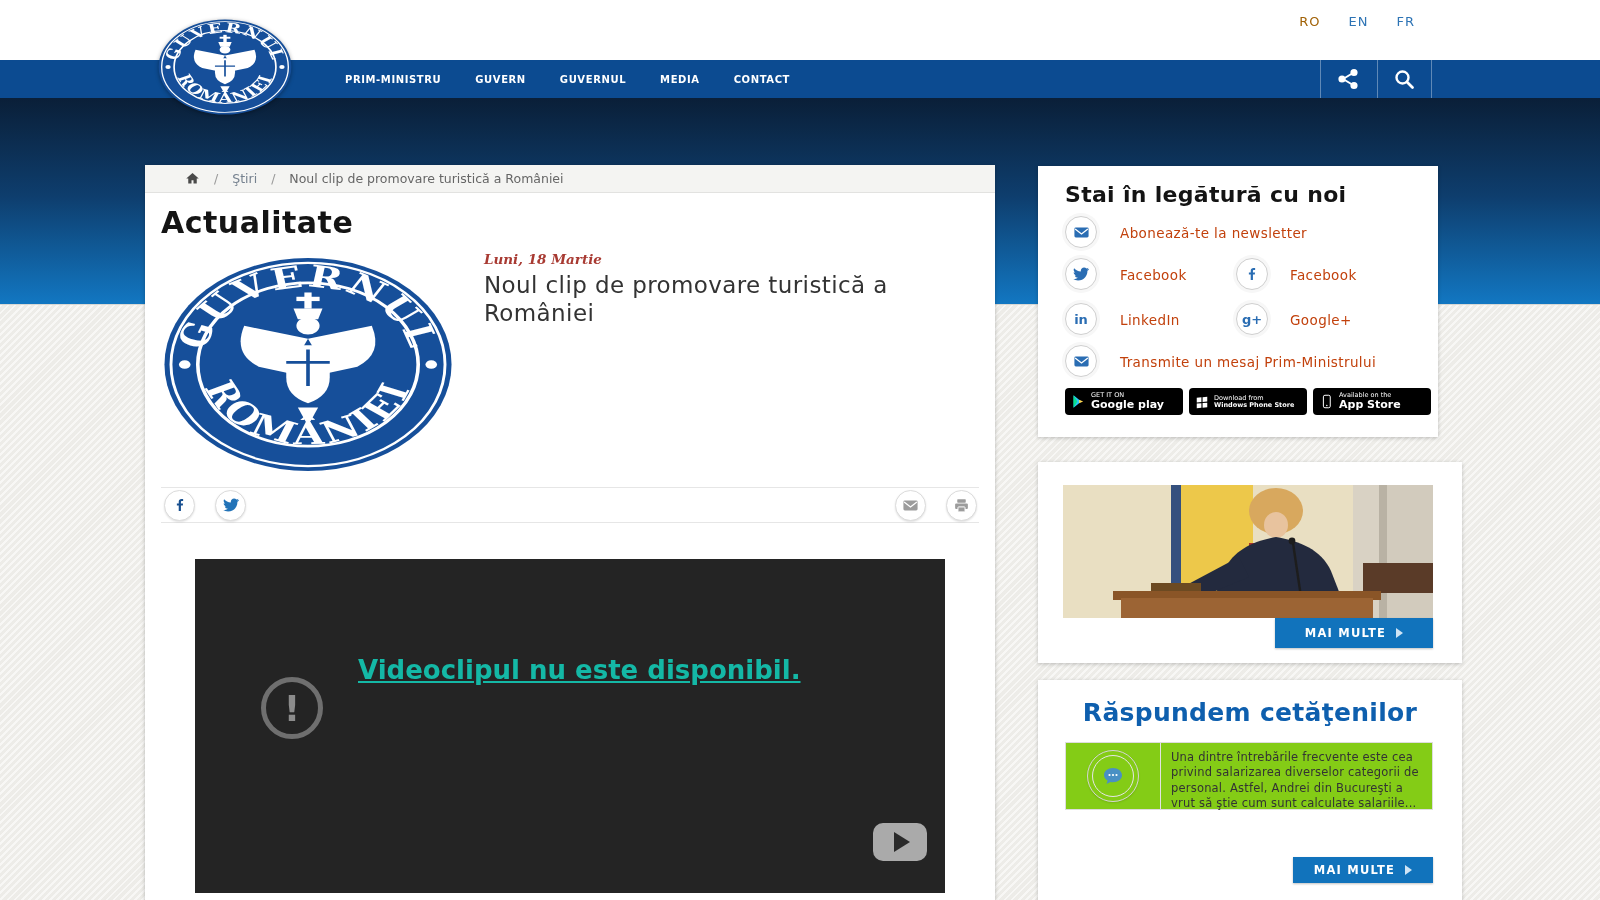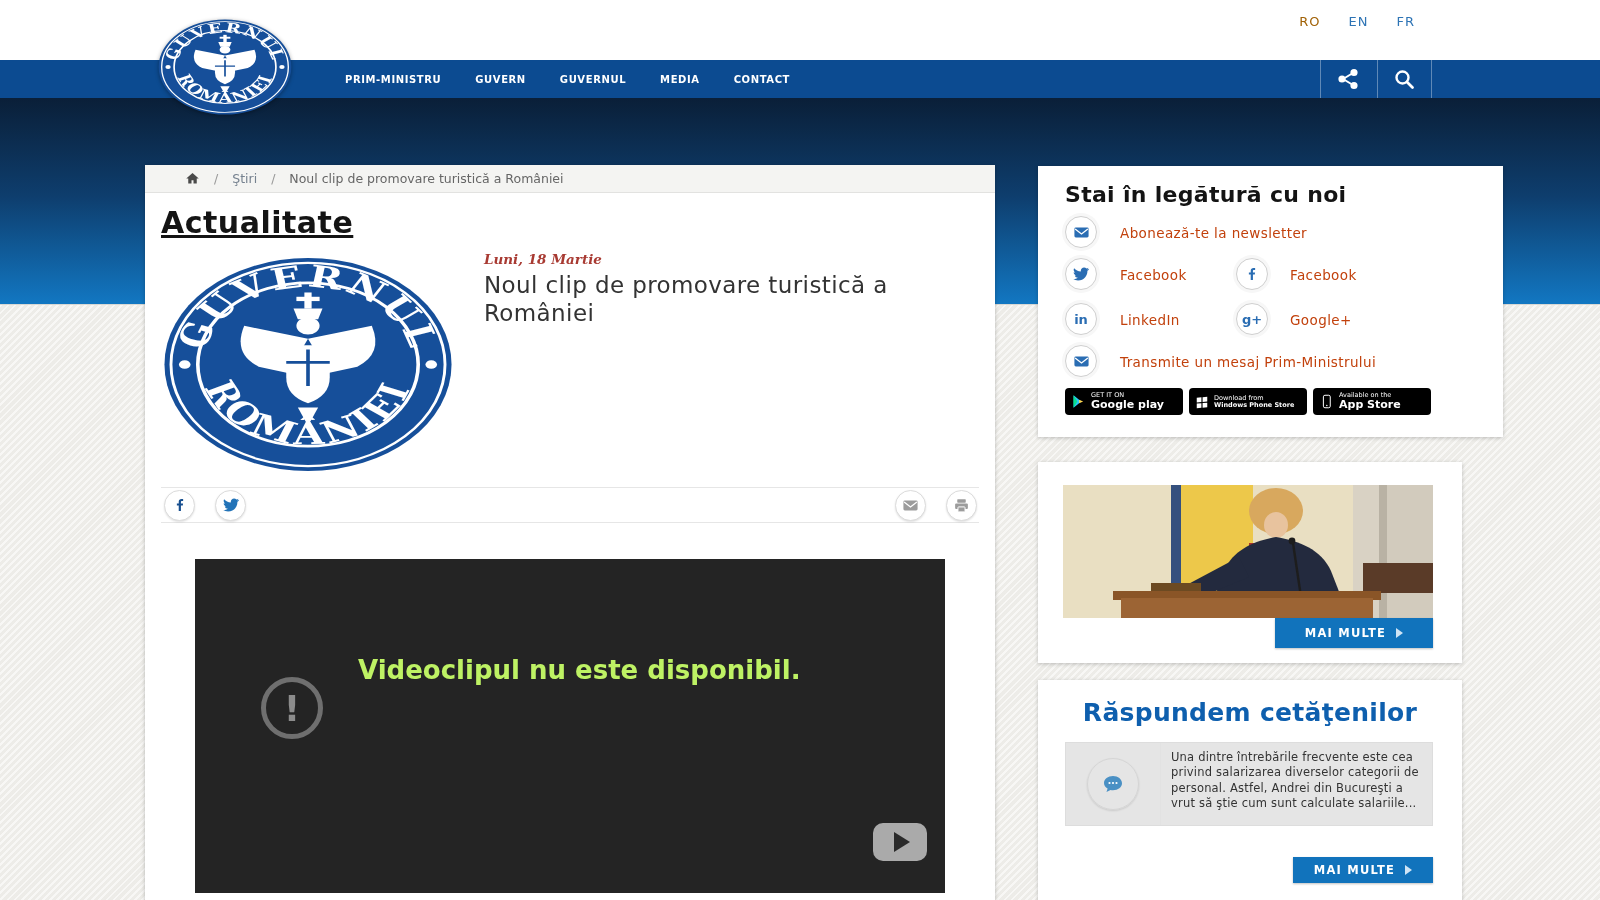--- a/index.html
+++ b/index.html
@@ -39,47 +39,47 @@
 
   
   .content { position:absolute; left:145px; top:165px; width:850px; height:735px; background:#ffffff; box-shadow:0 1px 4px rgba(0,0,0,.25); }
   .breadcrumb { position:absolute; left:0; top:0; width:850px; height:28px; background:#f4f4f2; border-bottom:1px solid #e2e2e0;
     display:flex; align-items:center; padding-left:40px; font-size:12.5px; color:#555; }
   .crumb-sep { color:#999; margin:0 14px; }
   .crumb-link { color:#75818f; cursor:pointer; }
   .crumb-current { color:#666; }
   .home-ico { width:15px; height:15px; display:inline-block; cursor:pointer; }
 
-  .page-title { position:absolute; left:16px; top:40px; font-size:30px; font-weight:800; color:#141414; letter-spacing:0.5px;text-decoration:underline; }
+  .page-title { position:absolute; left:16px; top:40px; font-size:30px; font-weight:800; color:#141414; letter-spacing:0.5px; }
 
   .article-row { position:absolute; left:18px; top:92px; }
   .article-head { position:absolute; left:339px; top:86px; width:500px; }
   .article-date { font-family:"DejaVu Serif","Liberation Serif",serif; font-style:italic; font-weight:bold; color:#a83a32; font-size:13.5px; }
   .article-title { margin-top:4px; font-size:23px; color:#333333; line-height:1.22; letter-spacing:0.4px; }
 
   .share-row { position:absolute; left:16px; top:322px; width:818px; height:36px;
     border-top:1px solid #e6e6e6; border-bottom:1px solid #e6e6e6; display:flex; align-items:center; }
   .circle-btn { width:31px; height:31px; border-radius:50%; background:#fff; border:1px solid #dcdcdc;
     box-shadow:0 1px 2px rgba(0,0,0,.12); display:flex; align-items:center; justify-content:center; cursor:pointer; }
   .share-left { display:flex; gap:20px; margin-left:3px; }
   .share-right { display:flex; gap:20px; margin-left:auto; margin-right:2px; }
 
   
   .video { position:absolute; left:50px; top:394px; width:750px; height:334px; background:#242424; }
   .err-icon { position:absolute; left:66px; top:118px; width:62px; height:62px; border-radius:50%; border:5px solid #6f6f6f;
     display:flex; align-items:center; justify-content:center; color:#8c8c8c; font-size:36px; font-weight:bold; }
-  .err-title { position:absolute; left:163px; top:96px; font-size:26px; font-weight:bold; color:#bef264; }
+  .err-title { position:absolute; left:163px; top:96px; font-size:26px; font-weight:bold; color:#14b8a6;text-decoration:underline; }
   .err-text { position:absolute; left:163px; top:136px; width:510px; font-size:20.5px; color:#d6d6d6; line-height:1.45; }
   .yt-badge { position:absolute; right:18px; bottom:32px; width:54px; height:38px; background:#aaaaaa; border-radius:10px;
     display:flex; align-items:center; justify-content:center; cursor:pointer; }
   .yt-play { width:0; height:0; border-left:16px solid #2a2a2a; border-top:10px solid transparent; border-bottom:10px solid transparent; margin-left:4px; }
 
   
   .card { position:absolute; background:#ffffff; box-shadow:0 1px 4px rgba(0,0,0,.22); }
-  .card-connect { left:1038px; top:166px; width:465px; height:271px; }
+  .card-connect { left:1038px; top:166px; width:400px; height:271px; }
   .card-promo   { left:1038px; top:462px; width:424px; height:201px; }
   .card-respond { left:1038px; top:680px; width:424px; height:222px; }
 
   .connect-heading { position:absolute; left:27px; top:16px; font-size:22px; font-weight:800; color:#141414; letter-spacing:0.3px; }
   .srow-icon { position:absolute; width:32px; height:32px; border-radius:50%; background:#fff; border:1px solid #cfcfcf;
     box-shadow:0 0 0 3px #f7f7f7, 0 1px 2px rgba(0,0,0,.15); display:flex; align-items:center; justify-content:center; cursor:pointer; }
   .srow-label { position:absolute; font-size:13.5px; color:#c2410c; letter-spacing:0.4px; cursor:pointer; }
   .icon-text { font-size:13px; font-weight:bold; color:#2a6db3; letter-spacing:0; }
 
   .badges { position:absolute; left:27px; top:222px; display:flex; gap:6px;border-radius:6px; }
@@ -89,21 +89,21 @@
   .badge-big { font-size:11px; font-weight:bold; white-space:nowrap; }
 
   .promo-img { position:absolute; left:25px; top:23px; width:370px; height:133px; overflow:hidden; }
   .btn-more { position:absolute; right:29px; background:#1173bc; color:#fff; font-size:11.5px; font-weight:bold;
     letter-spacing:1.2px; display:flex; align-items:center; justify-content:center; gap:10px; cursor:pointer; box-shadow:0 1px 2px rgba(0,0,0,.25); }
   .btn-more .tri { width:0; height:0; border-left:7px solid #cfe4f5; border-top:5px solid transparent; border-bottom:5px solid transparent; }
   .btn-promo { top:156px; width:158px; height:30px; }
   .btn-respond { top:177px; width:140px; height:26px; }
 
   .respond-heading { position:absolute; left:0; top:18px; width:100%; text-align:center; font-size:25px; font-weight:800; color:#0e5fae; letter-spacing:0.3px; }
-  .quote-box { position:absolute; left:27px; top:62px; width:368px; height:84px; border:1px solid #ddd; display:flex; background:#e5e5e5; }
+  .quote-box { position:absolute; left:27px; top:62px; width:368px; height:68px; border:1px solid #ddd; display:flex; background:#84cc16; }
   .quote-icon-cell { width:95px; border-right:1px solid #e2e2e2; display:flex; align-items:center; justify-content:center; }
   .quote-circle { width:52px; height:52px; border-radius:50%; border:1px solid #d5d5d5; box-shadow:0 1px 2px rgba(0,0,0,.12);
     display:flex; align-items:center; justify-content:center; }
   .quote-circle-inner { width:42px; height:42px; border-radius:50%; border:1px solid #e6e6e6; display:flex; align-items:center; justify-content:center; }
   .quote-text { flex:1; padding:7px 10px; font-size:11.5px; line-height:1.34; color:#333; letter-spacing:0.2px; }
 </style>
 </head>
 <body>
 
 <svg width="0" height="0" style="position:absolute" aria-hidden="true">

